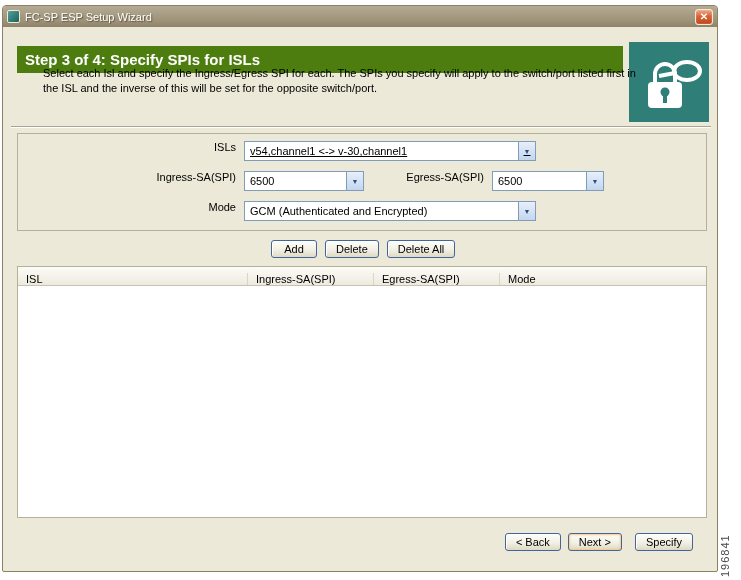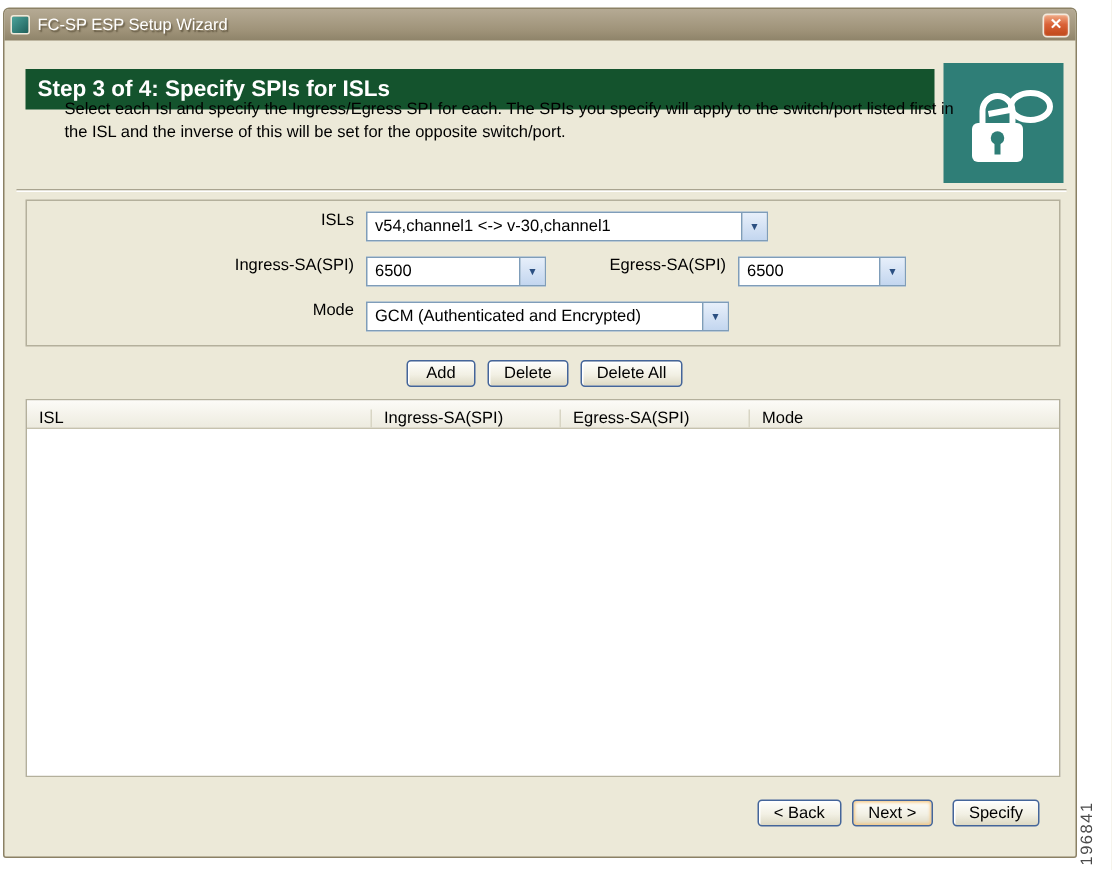--- a/index.html
+++ b/index.html
@@ -34,21 +34,21 @@
     margin-left:auto; width:18px; height:16px;
     border:1px solid #F3E9DC; border-radius:3px;
     background:linear-gradient(to bottom,#F0AA85 0%,#DA6238 45%,#BF4718 100%);
     color:#fff; font-size:10px; font-weight:bold; line-height:1;
     display:flex; align-items:center; justify-content:center;
     box-shadow:inset 0 0 1px #fff; cursor:pointer;
   }
   
   .step-header {
     position:absolute; left:14px; top:40px; width:606px; height:27px;
-    background:#14532d; color:#fff;
+    background:#4d7c0f; color:#fff;
     font-size:15px; font-weight:bold;
     display:flex; align-items:center; padding-left:8px;
   }
   .lock-badge {
     position:absolute; left:626px; top:36px; width:80px; height:80px;
     background:#2F7E77;
   }
   .description {
     position:absolute; left:16px; top:60px; width:600px;
     font-size:11px; line-height:15px; color:#000;margin-left:24px;
@@ -81,24 +81,24 @@
   .combo .value {
     flex:1; font-size:11px; padding:0 5px;
     white-space:nowrap; overflow:hidden;
   }
   .combo .drop {
     width:17px; height:18px; border-left:1px solid #7F9DB9;
     background:linear-gradient(to bottom,#E7EFFA 0%,#C3D6EF 100%);
     display:flex; align-items:center; justify-content:center;
     color:#2B4F81; font-size:7px;
   }
-  .w-isls  { width:268px; }
+  .w-isls  { width:292px;text-decoration:underline; }
   .w-spi1  { width:120px; }
   .w-spi2  { width:112px; }
-  .w-mode  { width:242px; }
+  .w-mode  { width:292px; }
   
   .xp-btn {
     height:18px; min-width:46px;
     border:1px solid #44659A; border-radius:3px;
     background:linear-gradient(to bottom,#FEFEFB 0%,#F2F0E4 55%,#DDD9C4 100%);
     font-family:inherit; font-size:11px; color:#000; padding:0 10px;
     box-shadow:inset 1px 1px 0 #fff;
     cursor:pointer;
   }
   .default-btn { box-shadow:inset 0 0 2px 1px #F5C988; }

